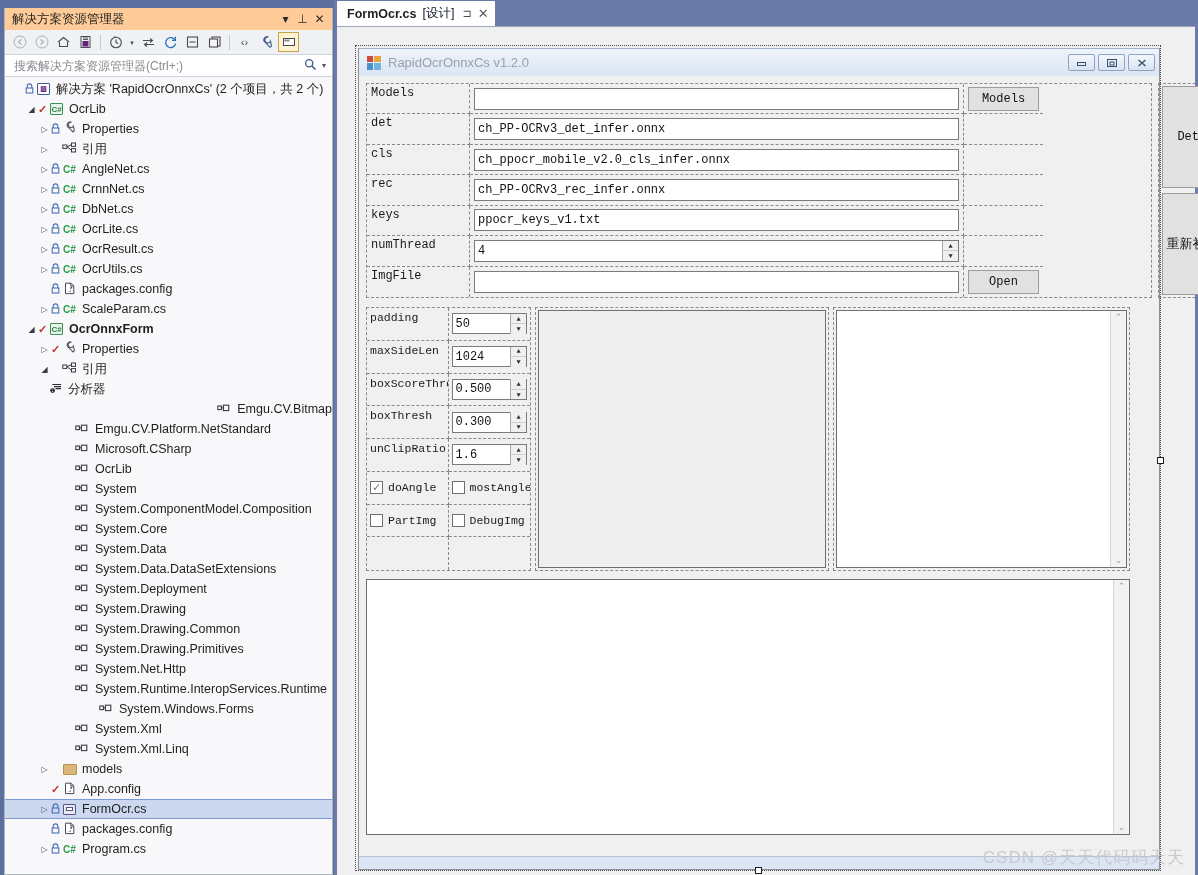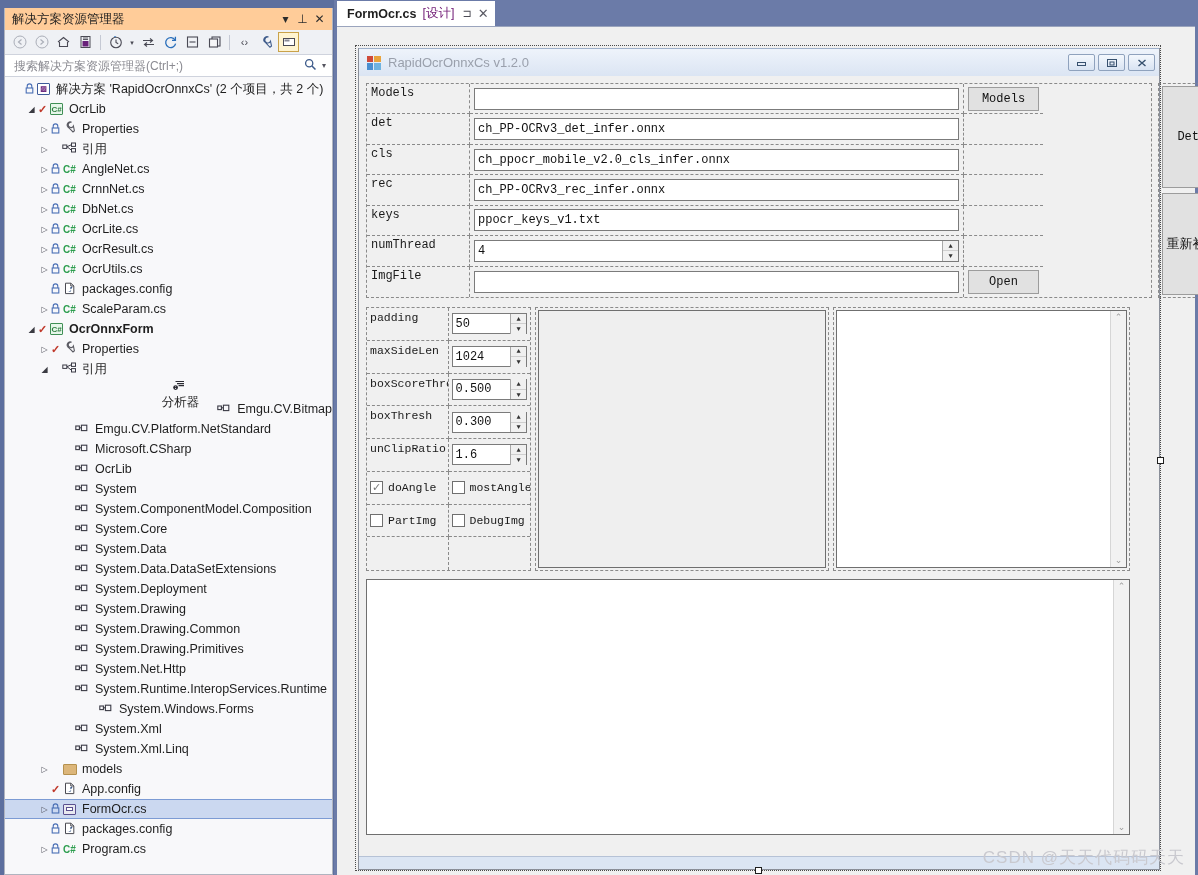--- a/index.html
+++ b/index.html
@@ -106,21 +106,21 @@
   }
   .tabstrip { height: 26px; position: relative; }
   .tab {
     position: absolute; left: 3px; top: 1px;
     height: 25px; background: #fff;
     display: flex; align-items: center;
     padding: 0 6px 0 10px; gap: 6px;
     font-size: 12.5px; color: #1e1e1e;
   }
   .tab .tname { font-weight: bold; }
-  .tab .tsub { color: #701a75; }
+  .tab .tsub { color: #0f172a; }
   .tab .tpin { color: #4b4b55; font-size: 11px; padding-left:2px;}
   .tab .tclose { color: #5a5a64; font-size: 13px; }
 
   .designer-surface {
     position: absolute; left: 3px; top: 26px;
     width: 858px; height: 849px;
     background: #f0f0f0;
     border-top: 1px solid #9aa4bd;
   }
   
@@ -575,21 +575,21 @@
           <span class="ic">
             <span class="gl-ref"><svg width="15" height="12" viewBox="0 0 15 12">
                 <rect x="0.8" y="3" width="4" height="3.4" fill="none" stroke="#3a3a45" stroke-width="1"></rect>
                 <rect x="9.5" y="1" width="4" height="3.4" fill="none" stroke="#3a3a45" stroke-width="1"></rect>
                 <rect x="9.5" y="6.6" width="4" height="3.4" fill="none" stroke="#3a3a45" stroke-width="1"></rect>
                 <path d="M5 4.7 L9.5 2.7 M5 4.7 L9.5 8.3" stroke="#3a3a45" stroke-width="1"></path>
               </svg></span>
           </span>
           <span class="lbl">引用</span>
         </div>
-        <div class="tr" style="padding-left: 20px; flex-direction: column;">
+        <div class="tr" style="padding-left: 20px;">
           <span class="exp"></span>
           <span class="lock"></span>
           <span class="ic">
             <span class="gl-analyzer"><svg width="14" height="13" viewBox="0 0 14 13">
                 <path d="M3.5 2.5 L12 2.5 M5 4.6 L12 4.6 M6.5 6.7 L12 6.7" stroke="#2a2a32" stroke-width="1.2"></path>
                 <circle cx="3.6" cy="8.6" r="2.4" fill="#2a2a32"></circle>
                 <path d="M3.6 7.4 L3.6 7.9 M3.6 8.9 L3.6 9.9" stroke="#fff" stroke-width="1"></path>
               </svg></span>
           </span>
           <span class="lbl">分析器</span>

